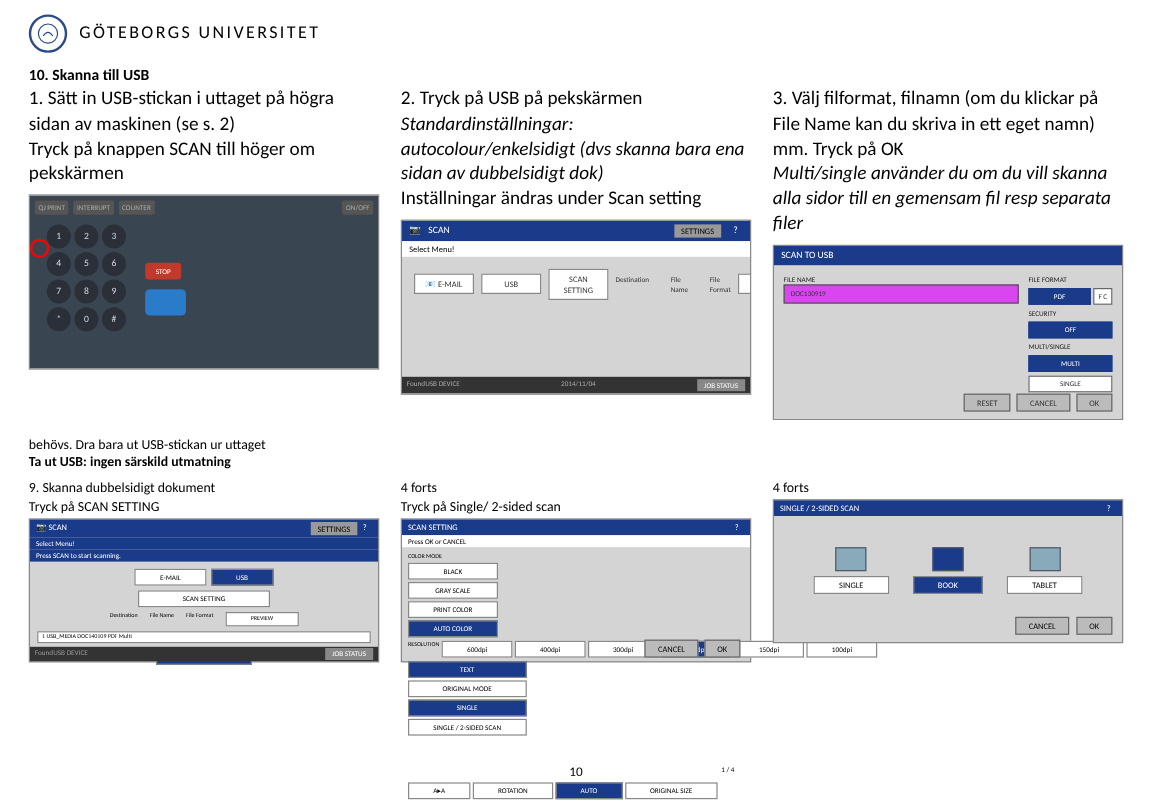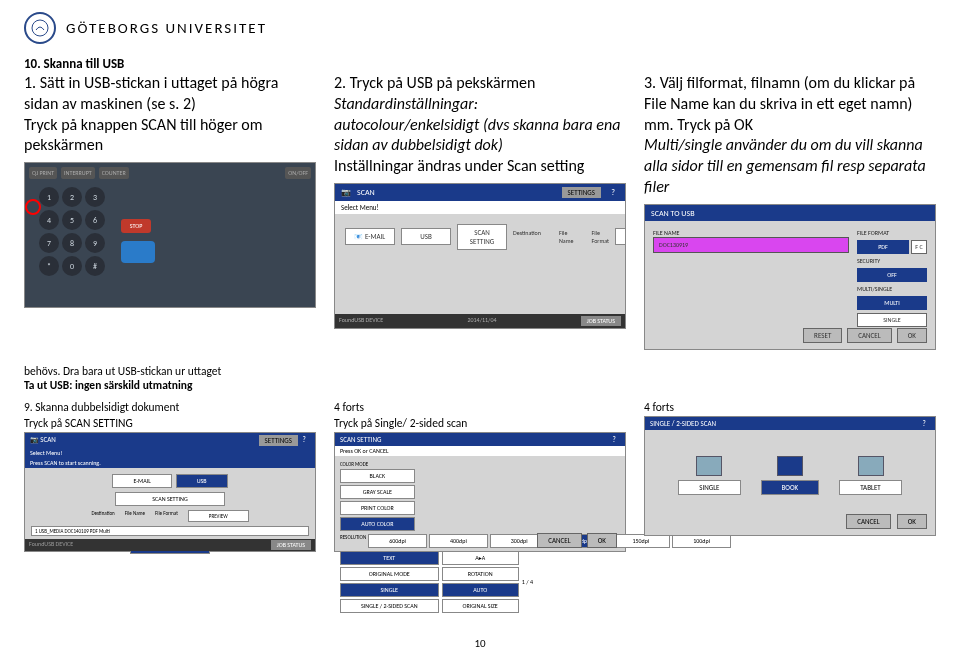--- a/index.html
+++ b/index.html
@@ -249,21 +249,21 @@
           <div class="scbox sel">200dpi</div>
           <div class="scbox">150dpi</div>
           <div class="scbox">100dpi</div>
         </div>
         <div style="display:flex; flex-direction:column; gap:2px;">
           <div class="scbox sel">TEXT</div>
           <div class="scbox">ORIGINAL MODE</div>
           <div class="scbox sel">SINGLE</div>
           <div class="scbox">SINGLE / 2-SIDED SCAN</div>
         </div>
-        <div style="display:flex; flex-direction:column; gap:2px;">
+        <div style="display:flex; flex-direction:row; gap:2px;margin-top:36px;">
           <div class="scbox">A▸A</div>
           <div class="scbox">ROTATION</div>
           <div class="scbox sel">AUTO</div>
           <div class="scbox">ORIGINAL SIZE</div>
         </div>
         <div style="font-size:6px;align-self:center;">1 / 4</div>
       </div>
       <div class="s2u-bot" style="bottom:3px">
         <div class="s2u-btn">CANCEL</div>
         <div class="s2u-btn">OK</div>

